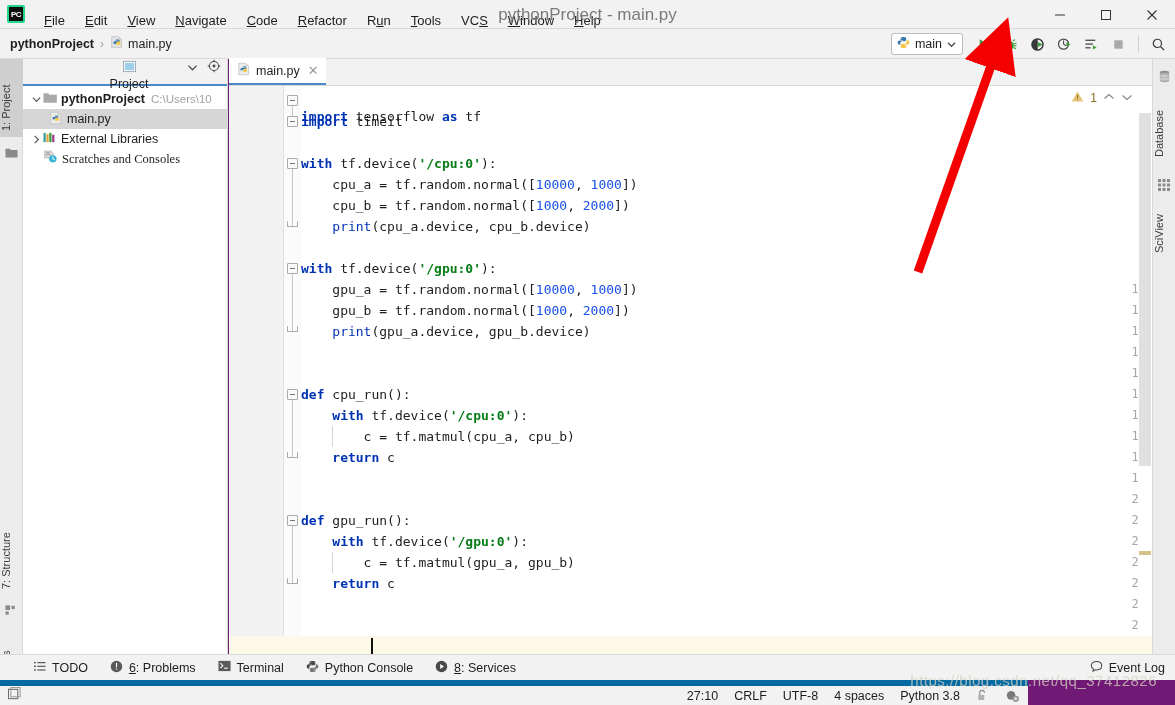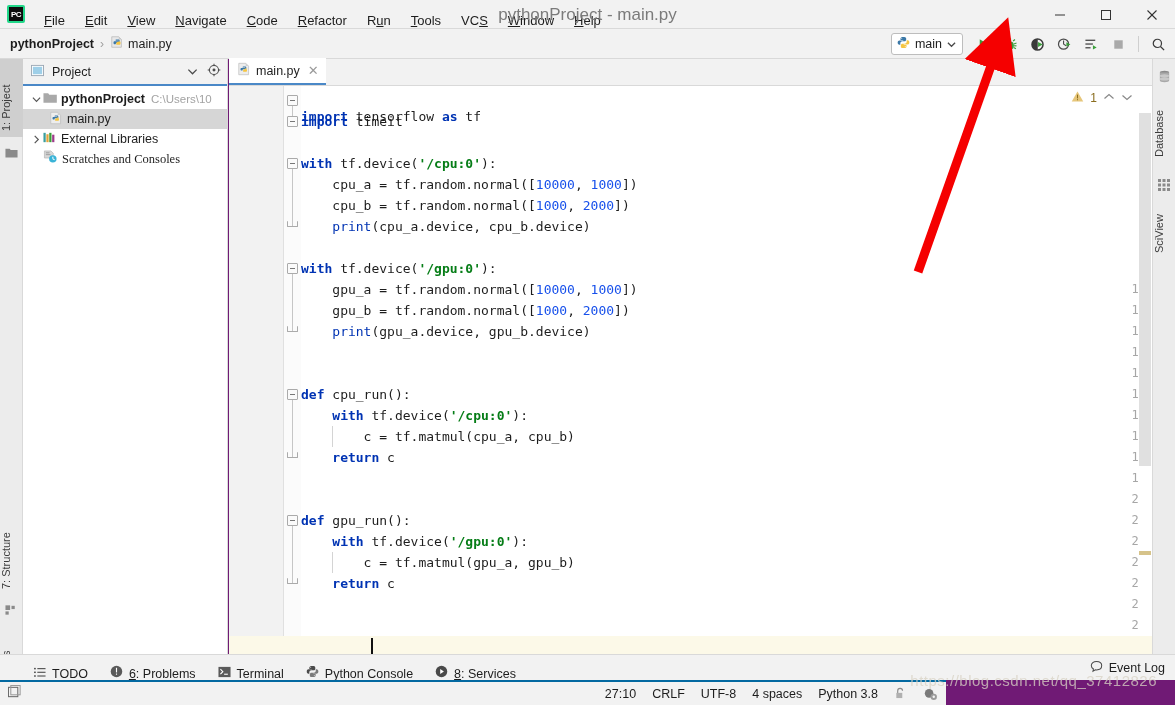--- a/index.html
+++ b/index.html
@@ -90,21 +90,21 @@
     background: #ececec; border-left: 1px solid #d9d9d9;
   }
 
   
   .project-panel {
     position: absolute; left: 23px; top: 59px; width: 205px; height: 595px;
     background: #ffffff; border-right: 1px solid #d9d9d9;
   }
   .panel-head {
     height: 27px; background: #f2f2f2; display: flex; align-items: center;
-    border-bottom: 2px solid #4a88c7; position: relative;
+    border-bottom: 2px solid #4a88c7; position: relative; flex-direction: column;
   }
   .panel-title { font-size: 12.5px; color: #1d1d1d; margin-left: 8px; }
   .panel-head-icons { position: absolute; right: 6px; display: flex; align-items: center; gap: 9px; }
   .tree { padding-top: 3px; font-size: 12.5px; color: #1d1d1d; }
   .tree-row {
     display: flex; align-items: center; height: 20px; padding-left: 6px; cursor: default;
     white-space: nowrap;
   }
   .tree-row.selected { background: #d6d6d6; }
   .twisty { width: 14px; display: flex; align-items: center; justify-content: center; }
@@ -183,33 +183,33 @@
   }
   .marker-tan { position: absolute; right: 1px; width: 12px; height: 4px; background: #d6c38a; }
 
   
   .bottom-bar {
     position: absolute; left: 0; top: 654px; width: 1175px; height: 26px;
     background: #f2f2f2; border-top: 1px solid #d9d9d9;
     display: flex; align-items: center;
   }
   .bw-item {
-    display: flex; align-items: flex-end; gap: 6px; font-size: 12.5px; color: #1d1d1d;
+    display: flex; align-items: center; gap: 6px; font-size: 12.5px; color: #1d1d1d;
     padding: 0 11px; height: 26px; cursor: default;
   }
   .bw-item u { text-decoration: underline; }
   .event-log {
     position: absolute; right: 10px; display: flex; align-items: center; gap: 6px;
     font-size: 12.5px; color: #1d1d1d; cursor: default;
   }
 
   
   .status-bar {
-    position: absolute; left: 0; top: 680px; width: 946px; height: 25px;
-    background: #f2f2f2; border-top: 2px solid #0369a1;
+    position: absolute; left: 0; top: 680px; width: 1028px; height: 25px;
+    background: #f2f2f2; border-top: 6px solid #0369a1;
     display: flex; align-items: center;
   }
   .status-left { margin-left: 8px; display: flex; align-items: center; }
   .status-right {
     position: absolute; right: 8px; display: flex; align-items: center; gap: 16px;
     font-size: 12.5px; color: #1d1d1d;
   }
   .status-right span { cursor: default; }
 
   .watermark {

